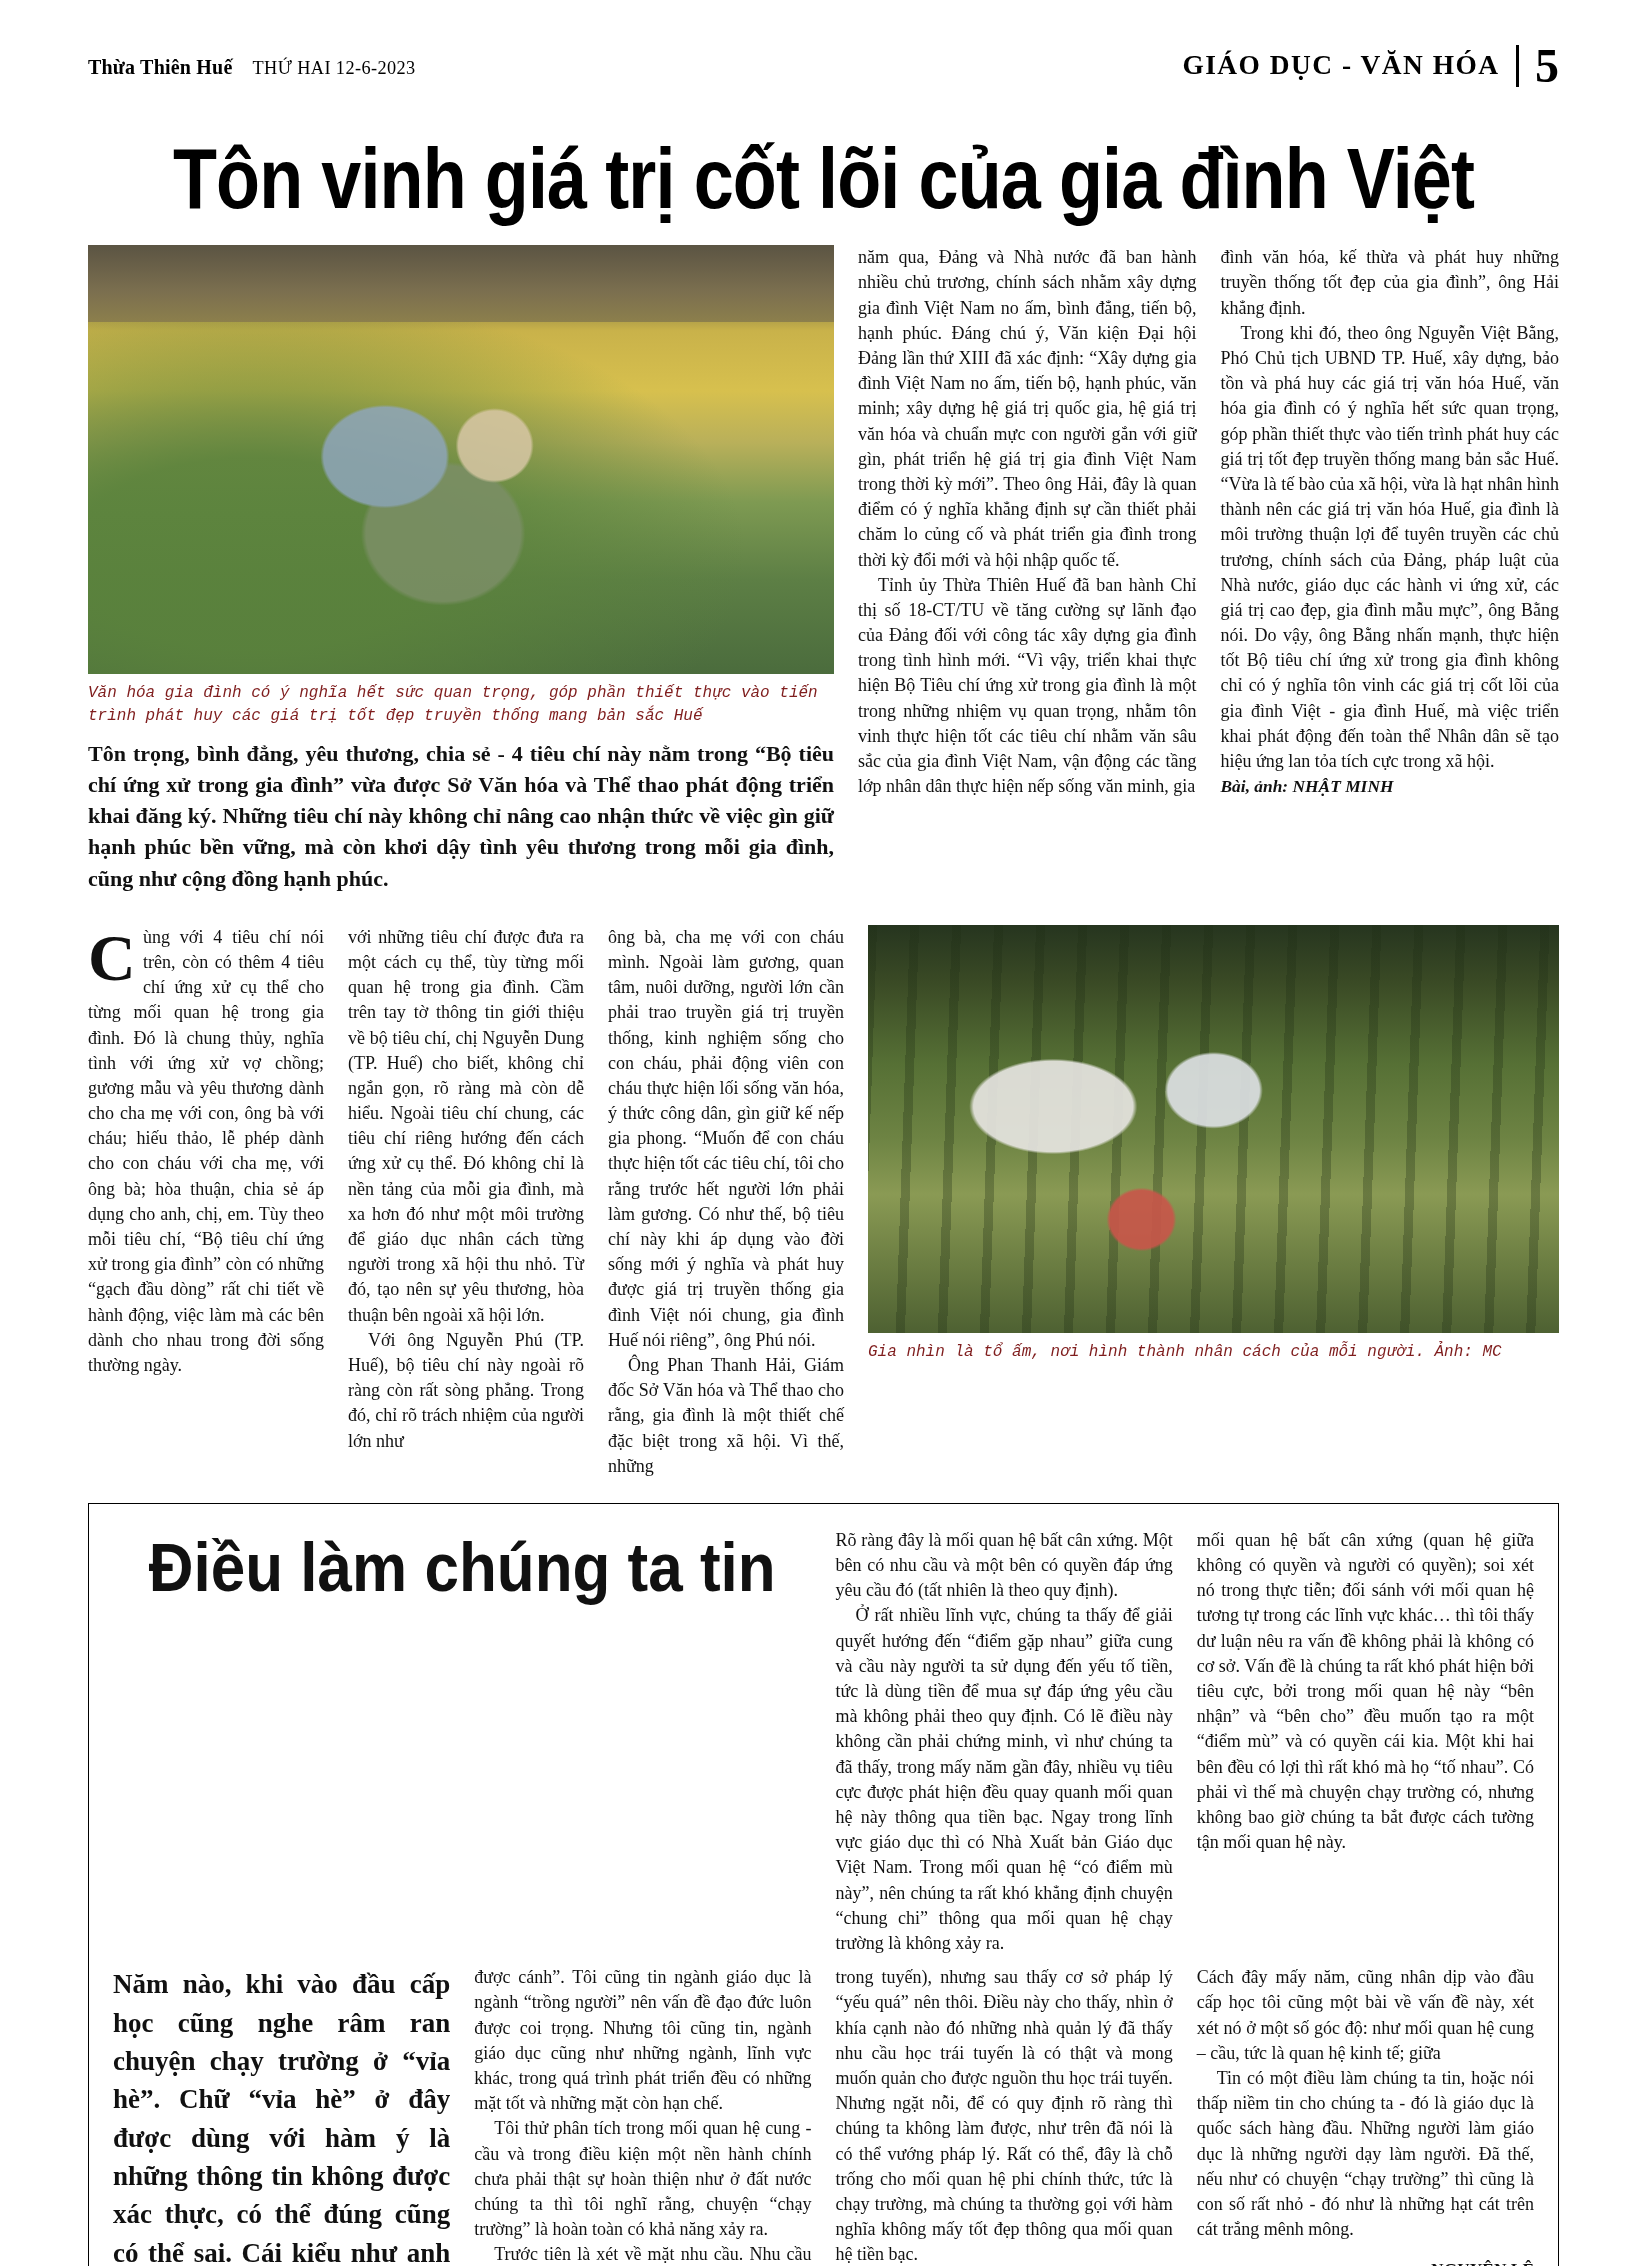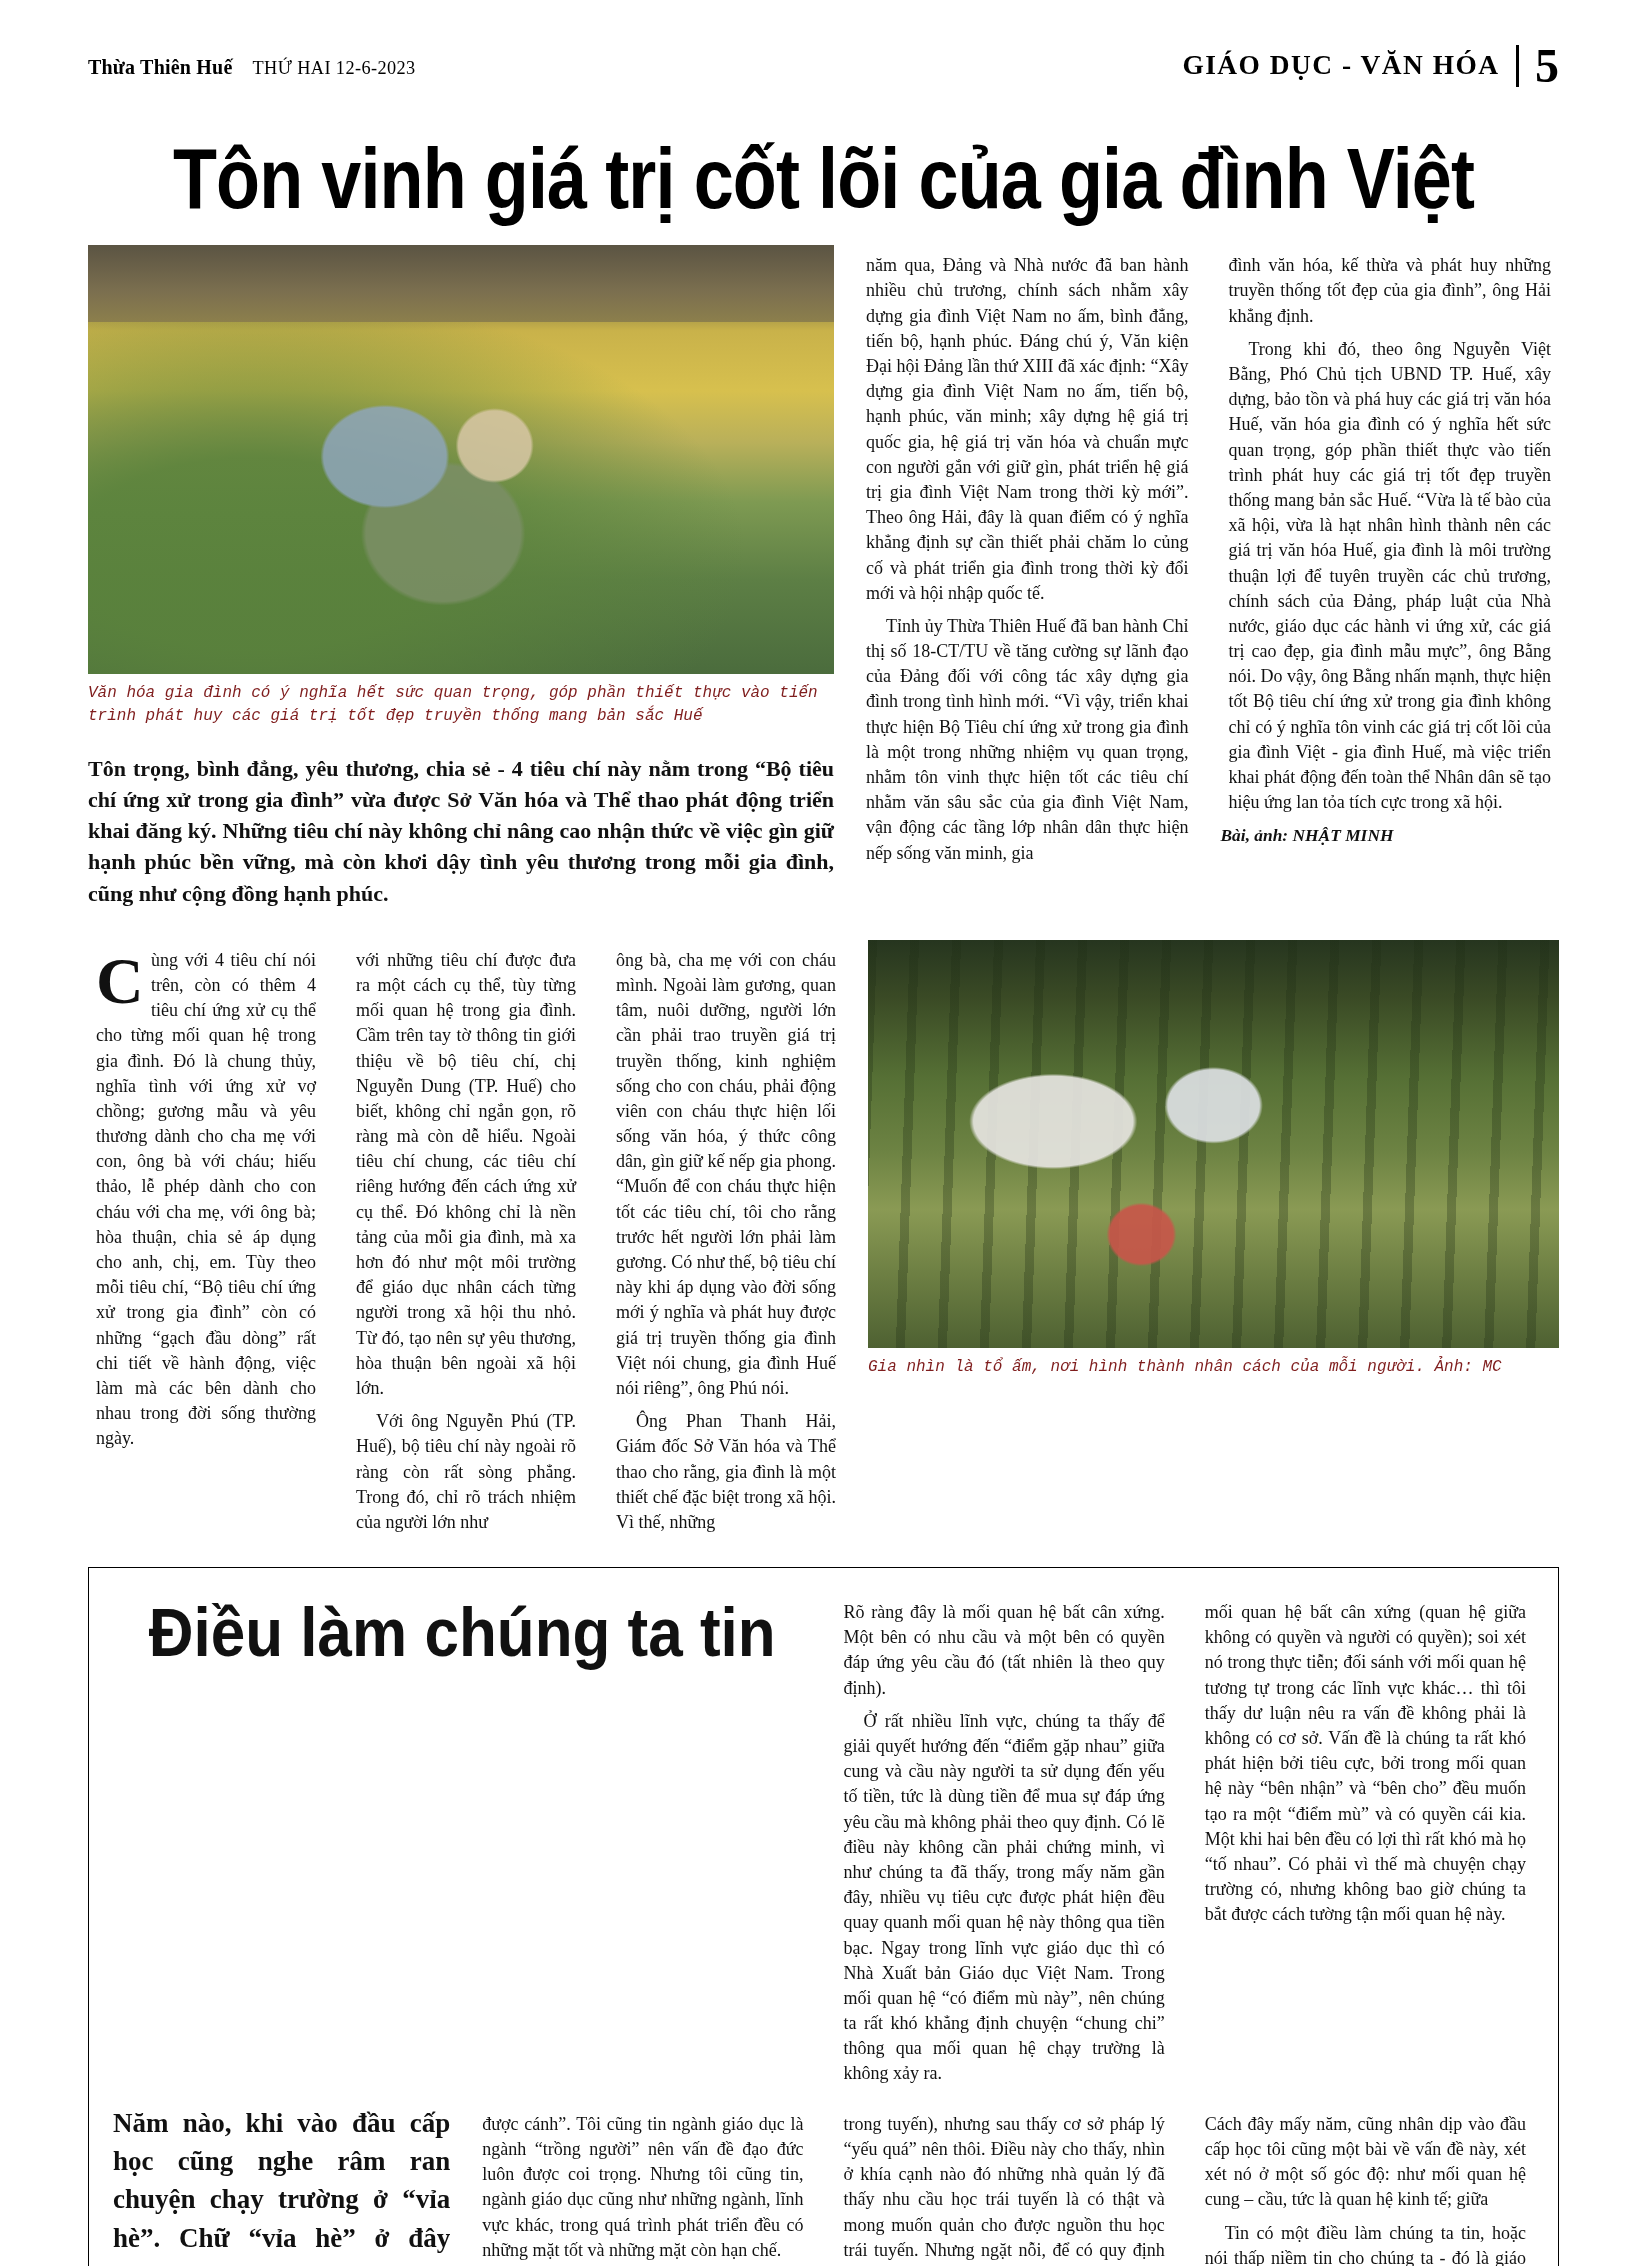--- a/index.html
+++ b/index.html
@@ -158,32 +158,32 @@
     line-height: 1.38;
     margin-top: 8.2px;
     color: #7f1d1d;
   }
 
   .sapo {
     font-family: "Liberation Serif", serif;
     font-weight: bold;
     font-size: 22px;
     line-height: 1.42;
-    margin-top: 26px;
+    margin-top: 11px;
     text-align: justify;
   }
 
   .body-text {
     font-family: "Liberation Serif", serif;
     font-size: 18px;
     line-height: 1.40;
     text-align: justify;
     hyphens: auto;
   }
-  .body-text p { margin: 8px; text-indent: 20px; }
+  .body-text p { margin: 0; text-indent: 20px; }
   .body-text p.first { text-indent: 0; }
 
   .dropcap-para {
     position: relative;
   }
   .dropcap {
     float: left;
     font-family: "Liberation Serif", serif;
     font-weight: bold;
     font-size: 66px;

